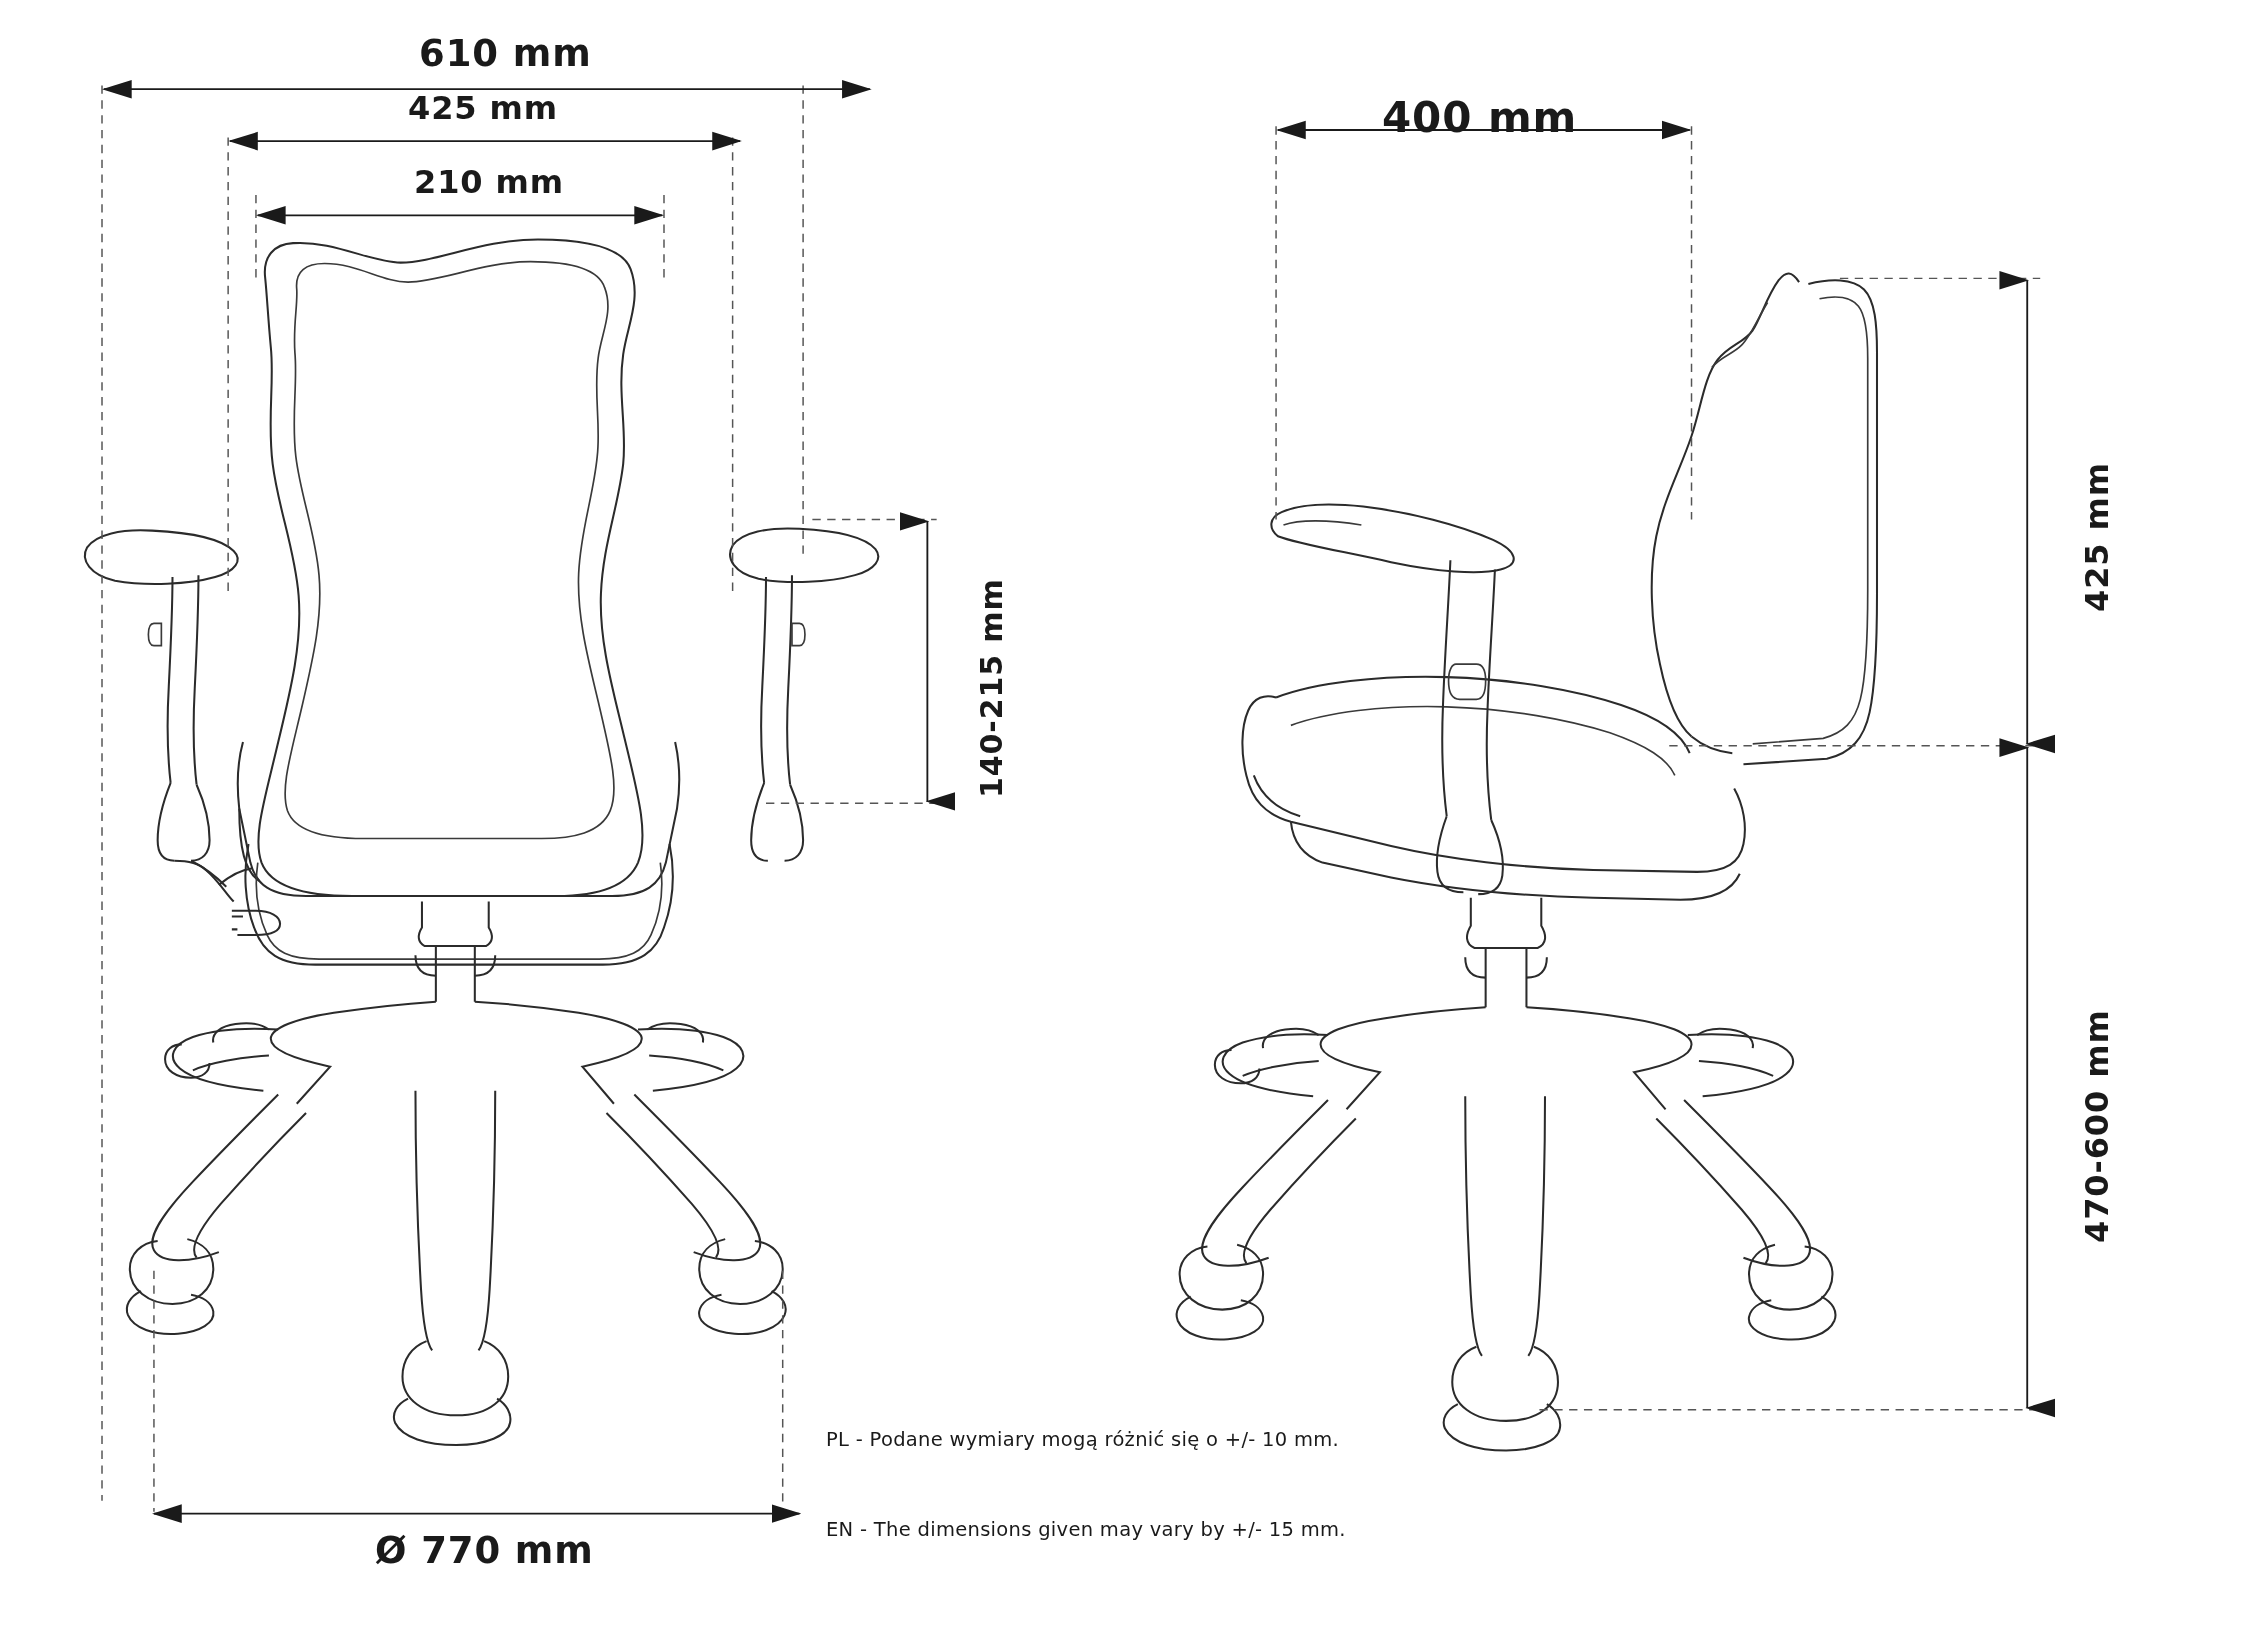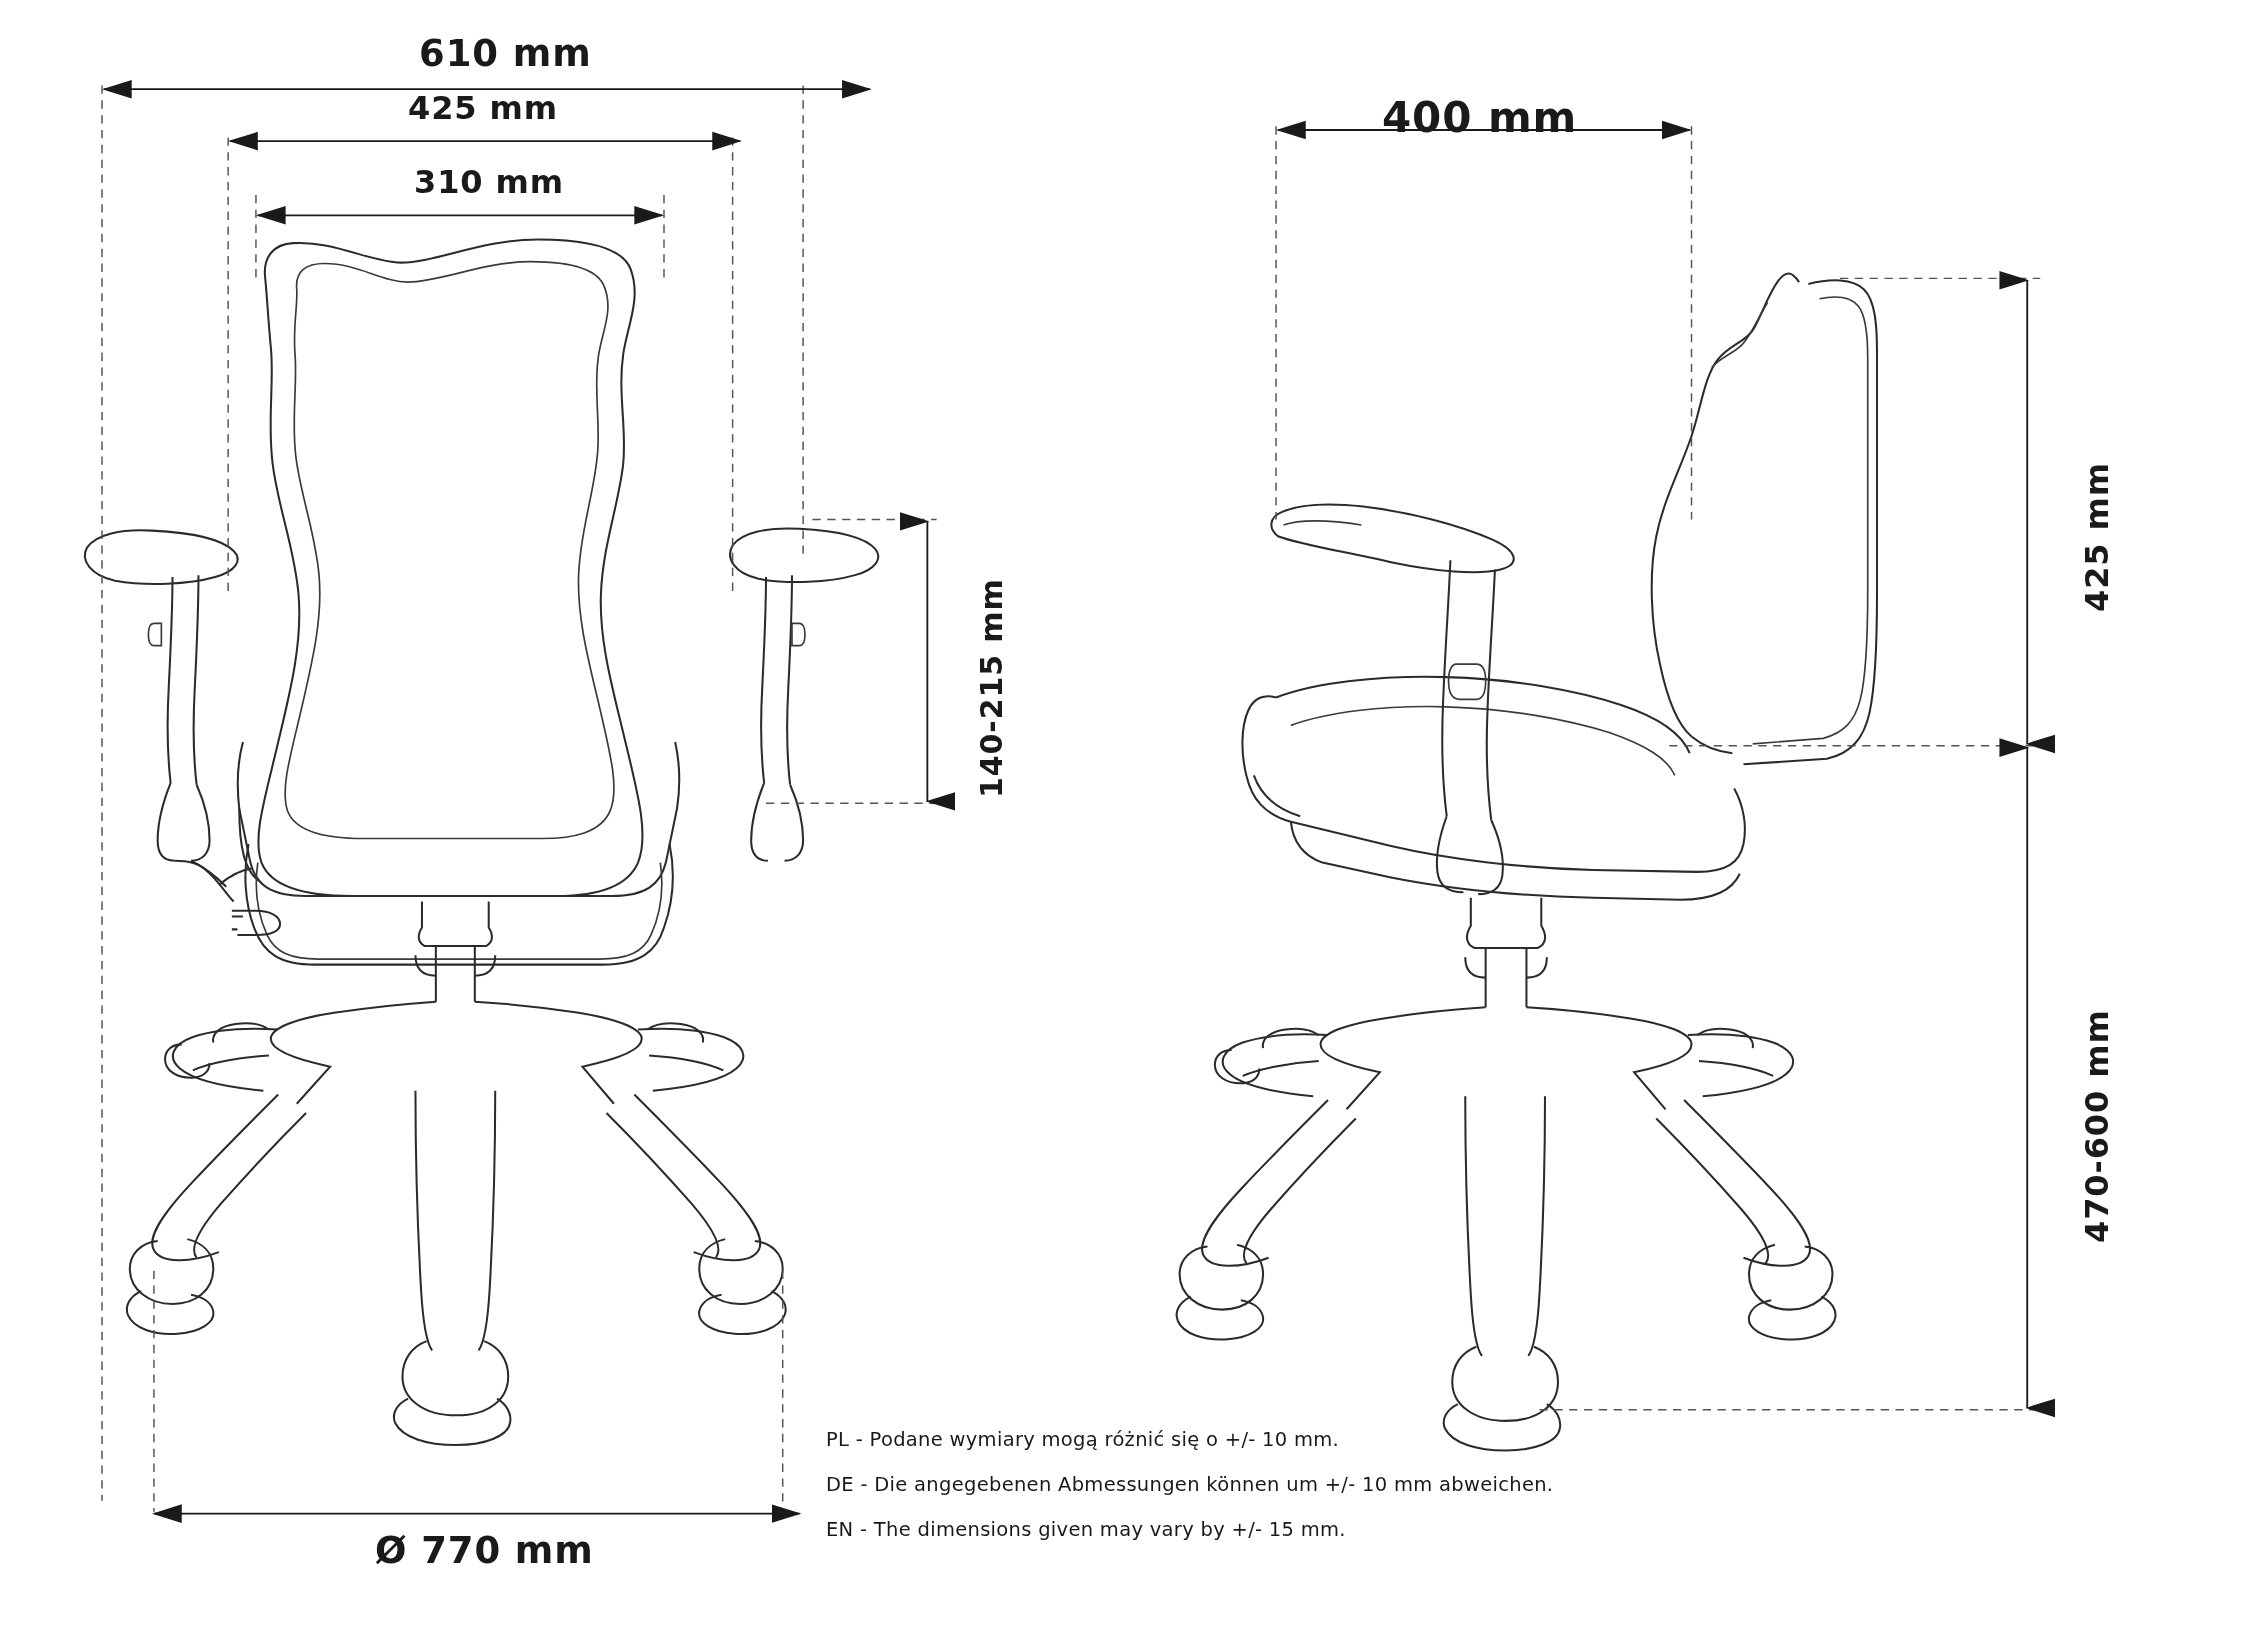--- a/index.html
+++ b/index.html
@@ -288,30 +288,29 @@
       <path class="dimline" d="M1378,140 L1822,140" marker-start="url(#arrL)" marker-end="url(#arrR)"></path>
       <path class="dimline" d="M2186,302 L2186,802" marker-start="url(#arrU)" marker-end="url(#arrD)"></path>
       <path class="dimline" d="M2186,806 L2186,1518" marker-start="url(#arrU)" marker-end="url(#arrD)"></path>
     </g>
   </svg>
 
   <div class="dim-label" style="left:419px; top:32px; font-size:37px;">610 mm</div>
 
   <div class="dim-label" style="left:408px; top:89px; font-size:32px;">425 mm</div>
 
-  <div class="dim-label" style="left:414px; top:163px; font-size:32px;">310 mm</div>
+  <div class="dim-label" style="left:414px; top:163px; font-size:32px;">210 mm</div>
 
   <div class="dim-label v" style="left:974px; top:798px; font-size:30px; transform: rotate(-90deg);">140-215 mm</div>
 
   <div class="dim-label" style="left:375px; top:1529px; font-size:37px;">Ø 770 mm</div>
 
   <div class="dim-label" style="left:1382px; top:93px; font-size:42px;">400 mm</div>
 
   <div class="dim-label v" style="left:2078px; top:612px; font-size:32px; transform: rotate(-90deg);">425 mm</div>
 
   <div class="dim-label v" style="left:2078px; top:1243px; font-size:32px; transform: rotate(-90deg);">470-600 mm</div>
 
   <div class="note" style="left:826px; top:1428px;text-align:center;">PL - Podane wymiary mogą różnić się o +/- 10 mm.</div>
-  <div class="note" style="left:826px; top:1473px;">DE - Die angegebenen Abmessungen können um +/- 10 mm abweichen.</div>
   <div class="note" style="left:826px; top:1518px;">EN - The dimensions given may vary by +/- 15 mm.</div>
 
 </div>
 
 
 </body></html>

